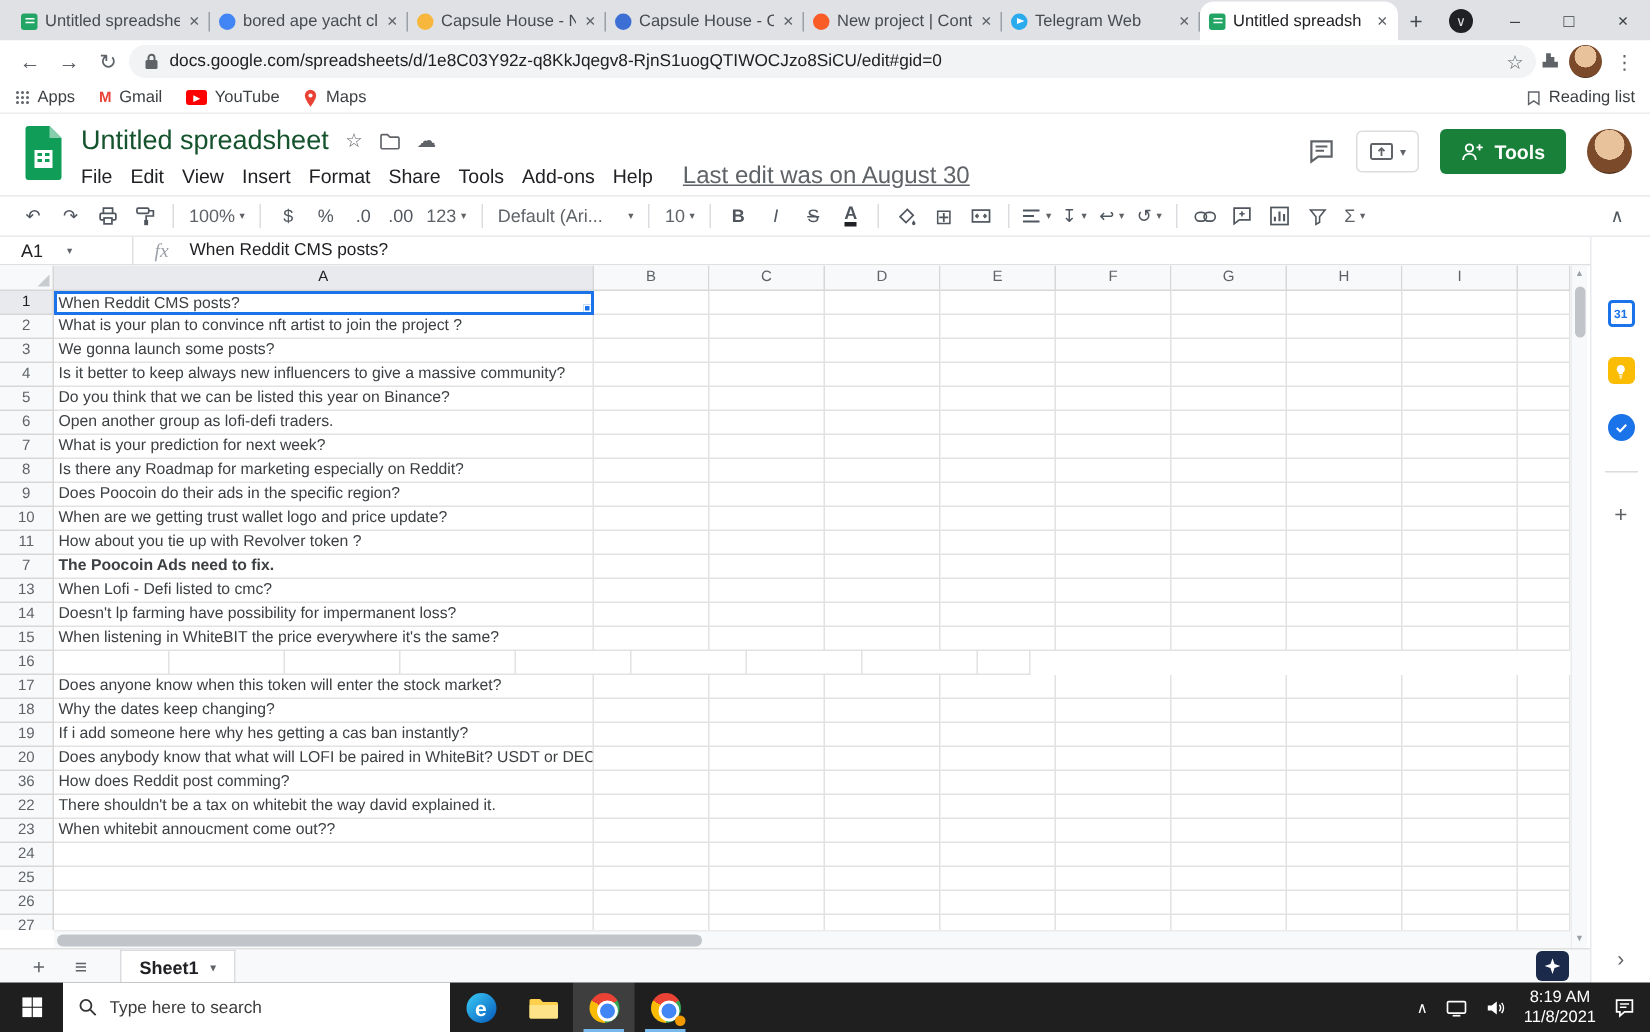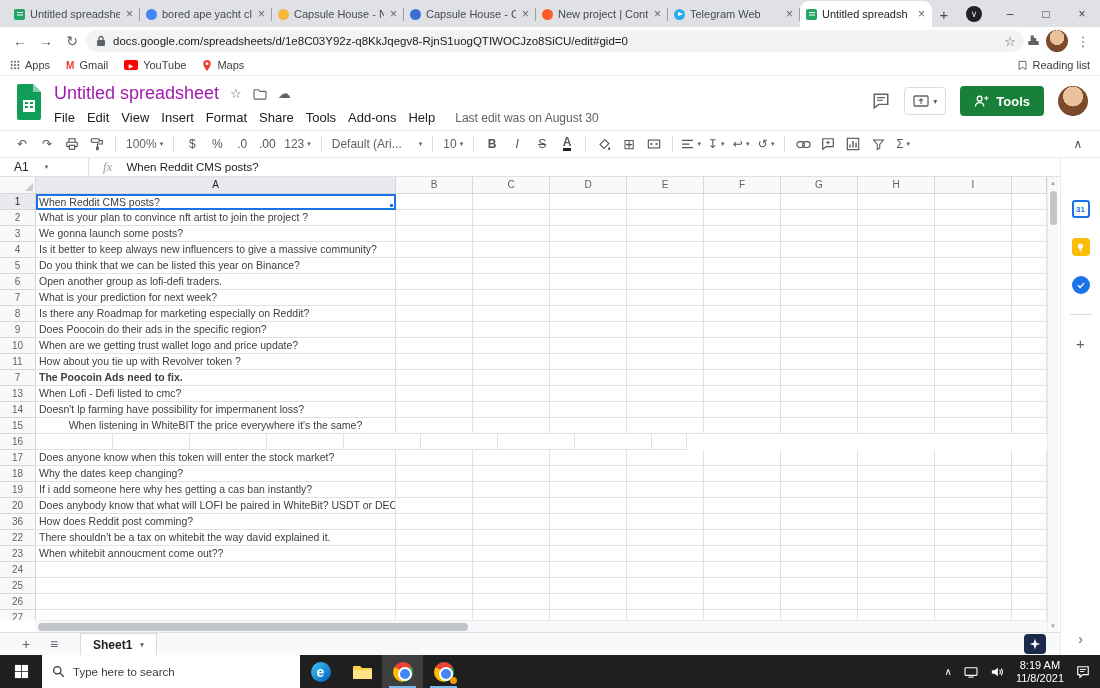--- a/index.html
+++ b/index.html
@@ -47,25 +47,25 @@
   .bm{display:flex;align-items:center;gap:5px}
   .bmic{flex:none;display:flex;align-items:center;justify-content:center}
   .gmail{color:#ea4335;font-weight:bold;font-size:10px}
   .yt{width:14px;height:10px;background:#f00;border-radius:2px;color:#fff;font-size:6px}
   .bmspacer{flex:1}
 
   
   #gs-header{position:absolute;top:76px;left:0;right:0;height:54px;background:#fff}
   #gs-logo{position:absolute;left:15px;top:8px}
   #gs-title-row{position:absolute;left:54px;top:7px;display:flex;align-items:center;gap:11px}
-  #gs-title{font-size:18px;color:#a21caf}
+  #gs-title{font-size:18px;color:#14532d}
   .title-ic{font-size:13px;color:#5f6368}
   #gs-menu-row{position:absolute;left:48px;top:32px;display:flex;align-items:center}
   .menu-item{font-size:13px;color:#202124;padding:2px 6px;border-radius:3px}
-  #last-edit{margin-left:14px;font-size:12px;color:#5f6368;}
+  #last-edit{margin-left:14px;font-size:16px;color:#5f6368;text-decoration:underline}
   #gs-header-right{position:absolute;right:12px;top:10px;display:flex;align-items:center;gap:14px}
   #present-btn{display:flex;align-items:center;gap:4px;border:1px solid #dadce0;border-radius:4px;height:28px;padding:0 8px;color:#5f6368}
   #present-btn .dd{font-size:8px}
   #share-btn{display:flex;align-items:center;gap:7px;background:#188038;color:#fff;border-radius:4px;height:30px;
     padding:0 14px;font-size:13px;font-weight:bold}
 
   
   #gs-toolbar{position:absolute;top:130px;left:0;right:0;height:28px;background:#fff;
     border-top:1px solid #e8eaed;border-bottom:1px solid #e8eaed;display:flex;align-items:center;
     padding:0 10px;gap:1px;color:#50565e;font-size:12px}
@@ -639,21 +639,21 @@
         <div class="gc" style="width: 77px;"></div>
         <div class="gc" style="width: 77px;"></div>
         <div class="gc" style="width: 77px;"></div>
         <div class="gc" style="width: 77px;"></div>
         <div class="gc" style="width: 77px;"></div>
         <div class="gc" style="width: 77px;"></div>
         <div class="gc" style="width: 35px;"></div>
       </div>
       <div class="grow">
         <div class="gc ghd" style="width: 36px;">15</div>
-        <div class="gc" style="width: 360px; text-align: center;">When listening in WhiteBIT the price everywhere it's the same?</div>
+        <div class="gc" style="width: 360px;">When listening in WhiteBIT the price everywhere it's the same?</div>
         <div class="gc" style="width: 77px;"></div>
         <div class="gc" style="width: 77px;"></div>
         <div class="gc" style="width: 77px;"></div>
         <div class="gc" style="width: 77px;"></div>
         <div class="gc" style="width: 77px;"></div>
         <div class="gc" style="width: 77px;"></div>
         <div class="gc" style="width: 77px;"></div>
         <div class="gc" style="width: 77px;"></div>
         <div class="gc" style="width: 35px;"></div>
       </div>

